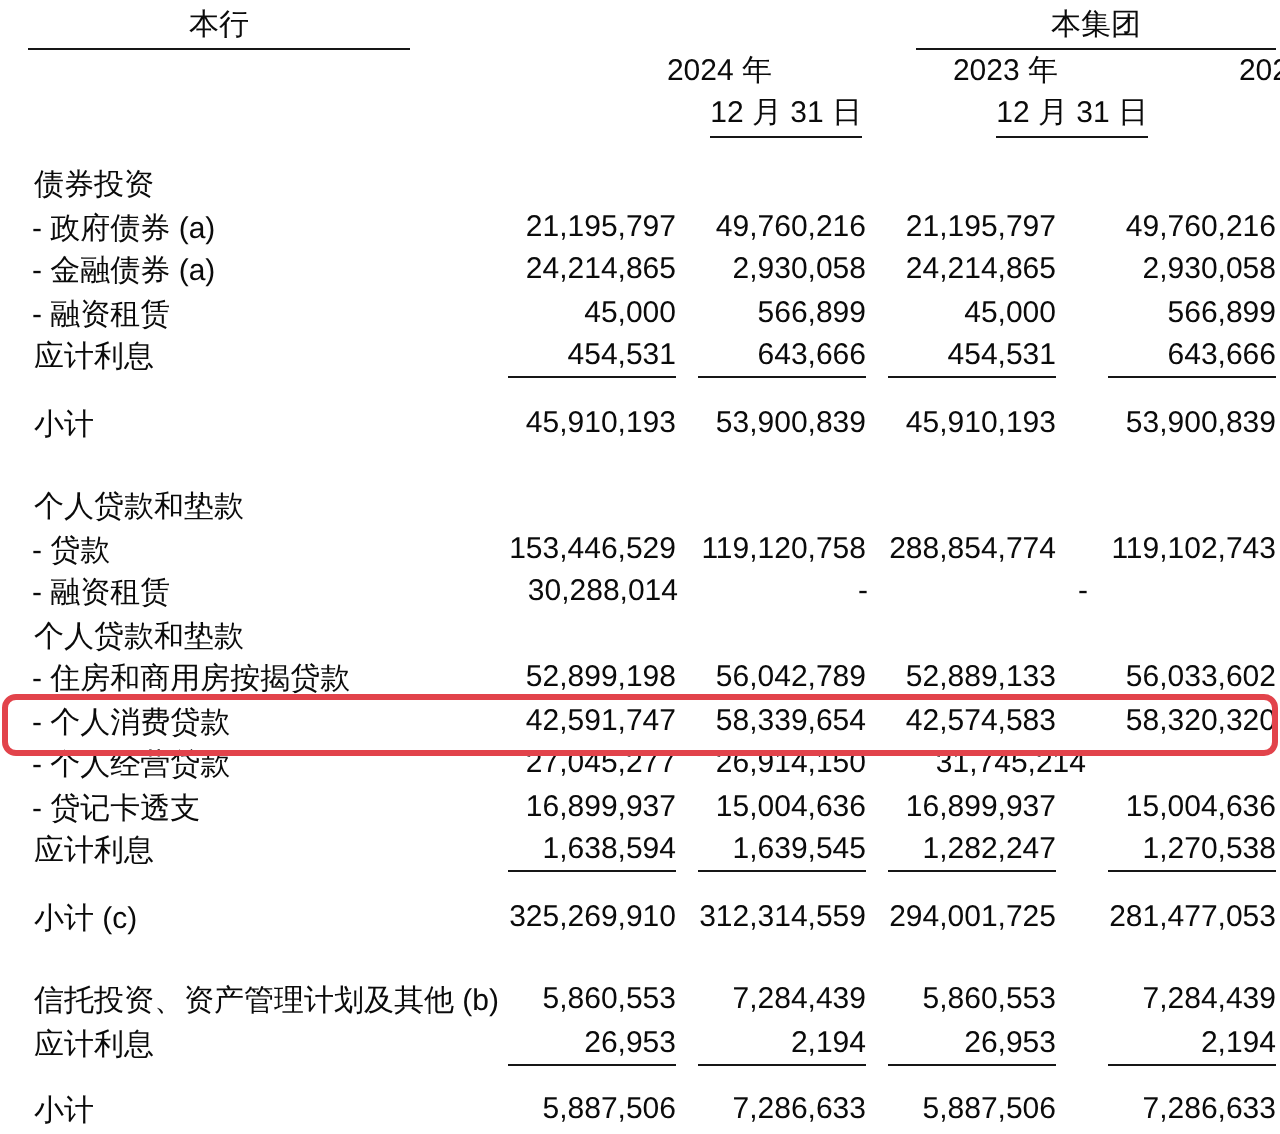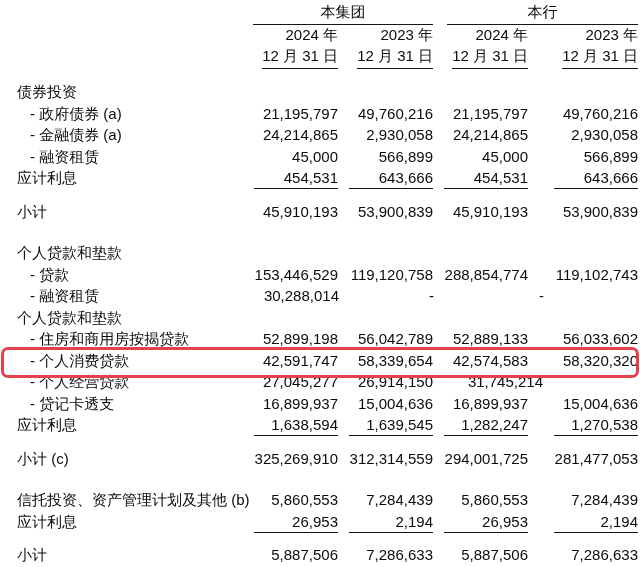--- a/index.html
+++ b/index.html
@@ -11,39 +11,39 @@
     font-family: "Liberation Sans", "DejaVu Sans", sans-serif;
     font-size: 15px;
     color: #0b0b0b;
     overflow: hidden;
   }
   .doc { position: relative; width: 640px; padding-top: 4px; box-sizing: border-box; }
 
   .row { display: flex; height: 21.5px; position: relative; }
   .cell { box-sizing: border-box; white-space: nowrap; }
   .cell.label { width: 244px; padding-left: 17px; flex: none; }
-  .cell.label.indent { padding-left: 30px; }
+  .cell.label.indent { padding-left: 16px; }
   .cell.num { text-align: right; flex: none; }
   .c1 { width: 94px; }
   .c2 { width: 95px; }
   .c3 { width: 95px; }
   .c4 { width: 110px; }
 
   
   .u { display: inline-block; border-bottom: 1.5px solid #161616; padding-bottom: 2px; }
   .u.val { min-width: 84px; text-align: right; }
 
   
   .group-row { display: flex; height: 21px; align-items: flex-end; }
   .gh { box-sizing: border-box; text-align: center; border-bottom: 1.5px solid #161616; padding-bottom: 2px; }
   .gh.g1 { width: 180px; margin-left: 253px; }
   .gh.g2 { width: 191px; margin-left: 14px; }
-  .hdr-row { display: flex; height: 21px; align-items: center; }
+  .hdr-row { display: flex; height: 21px; align-items: center; gap: 48px; }
   .hdr-row .spacer-label { width: 244px; flex: none; }
-  .date-row { height: 24px; }
+  .date-row { height: 24px; padding-left: 45px; }
 
   .sp-hdr { height: 13px; }
   .sp-sm { height: 12px; }
   .sp-md { height: 20px; }
 
   
   .hl-box {
     position: absolute;
     left: 1px; right: 1px; top: -4.5px; bottom: -4.5px;
     border: 3px solid var(--hl, #e2434b);
@@ -51,22 +51,22 @@
     pointer-events: none;
     z-index: 2;
   }
 </style>
 </head>
 <body>
 
 <div class="doc">
 
   <div class="group-row">
+    <div class="gh g2">本行</div>
     <div class="gh g1">本集团</div>
-    <div class="gh g2">本行</div>
   </div>
 
   <div class="hdr-row">
     <div class="spacer-label"></div>
     <div class="cell num c1">2024 年</div>
     <div class="cell num c2">2023 年</div>
     <div class="cell num c3">2024 年</div>
     <div class="cell num c4">2023 年</div>
   </div>
 

